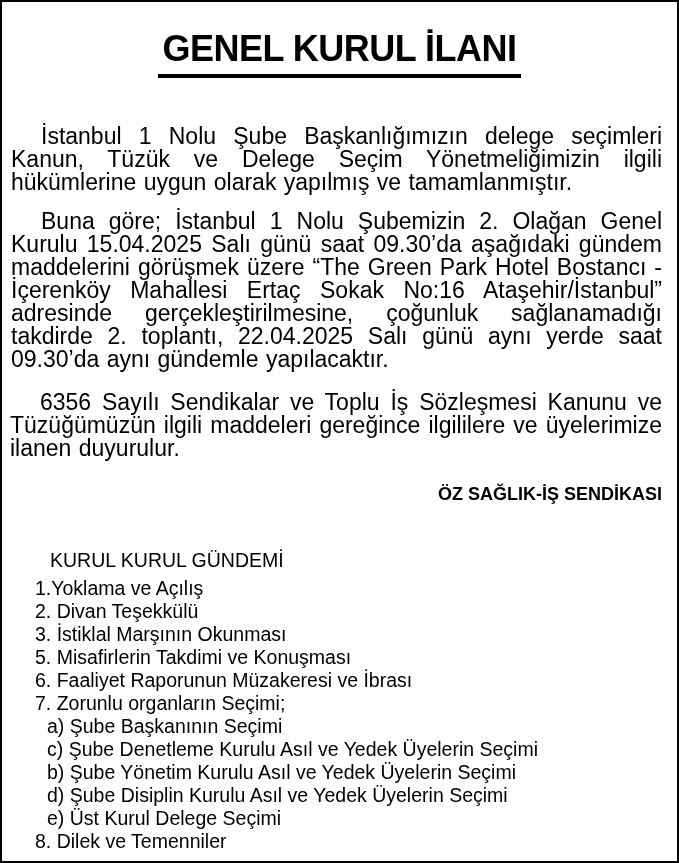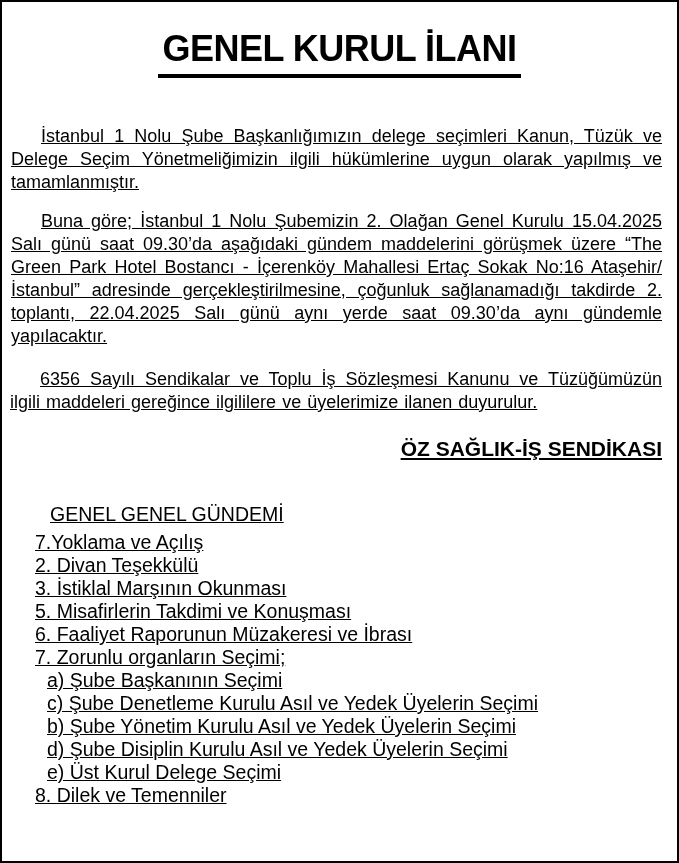--- a/index.html
+++ b/index.html
@@ -11,53 +11,52 @@
     position: relative;
     width: 679px;
     height: 863px;
     box-sizing: border-box;
     border: 2px solid #000000;
     background: #ffffff;
     color: #000000;
     font-family: "Liberation Sans", sans-serif;
     overflow: hidden;
     padding-top: 24px;
-    text-decoration: underline;
   }
   .title-wrap {
     text-align: center;
     line-height: 0;
   }
   .doc-title {
     display: inline-block;
     margin: 0;
     font-size: 36px;
     font-weight: bold;
     letter-spacing: -0.5px;
     line-height: 46px;
     border-bottom: 4px solid #000000;
     padding: 0 4px 2px 4px;
   }
   .body-par {
     margin: 0;
     padding: 0 15px 0 9px;
-    font-size: 18px;
+    font-size: 23px;
     line-height: 23px;
     text-align: justify;
     text-align-last: left;
     text-indent: 30px;
     word-spacing: 1px;
   }
   .par-1 { margin-top: 47px; }
   .par-2 { margin-top: 16px; }
   .par-3 { margin-top: 20px; padding-left: 8px; }
   .signature {
     margin-top: 22px;
     padding-right: 15px;
-    font-size: 21px;
+    font-size: 18px;
     line-height: 25px;
     font-weight: bold;
     text-align: right;
   }
   .agenda-heading {
     margin: 42px 0 5px 48px;
     font-size: 19.5px;
     line-height: 23px;
   }
   .agenda-list {
@@ -78,25 +77,25 @@
   </div>
 
   <p class="body-par par-1">İstanbul 1 Nolu Şube Başkanlığımızın delege seçimleri Kanun, Tüzük ve Delege Seçim Yönetmeliğimizin ilgili hükümlerine uygun olarak yapılmış ve tamamlanmıştır.</p>
 
   <p class="body-par par-2">Buna göre; İstanbul 1 Nolu Şubemizin 2. Olağan Genel Kurulu 15.04.2025 Salı günü saat 09.30’da aşağıdaki gündem maddelerini görüşmek üzere “The Green Park Hotel Bostancı - İçerenköy Mahallesi Ertaç Sokak No:16 Ataşehir/İstanbul” adresinde gerçekleştirilmesine, çoğunluk sağlanamadığı takdirde 2. toplantı, 22.04.2025 Salı günü aynı yerde saat 09.30’da aynı gündemle yapılacaktır.</p>
 
   <p class="body-par par-3">6356 Sayılı Sendikalar ve Toplu İş Sözleşmesi Kanunu ve Tüzüğümüzün ilgili maddeleri gereğince ilgililere ve üyelerimize ilanen duyurulur.</p>
 
   <div class="signature">ÖZ SAĞLIK-İŞ SENDİKASI</div>
 
-  <div class="agenda-heading">GENEL GENEL GÜNDEMİ</div>
+  <div class="agenda-heading">KURUL KURUL GÜNDEMİ</div>
 
   <div class="agenda-list">
 
-      <div class="agenda-item">7.Yoklama ve Açılış</div>
+      <div class="agenda-item">1.Yoklama ve Açılış</div>
 
       <div class="agenda-item">2. Divan Teşekkülü</div>
 
       <div class="agenda-item">3. İstiklal Marşının Okunması</div>
 
 
       <div class="agenda-item">5. Misafirlerin Takdimi ve Konuşması</div>
 
       <div class="agenda-item">6. Faaliyet Raporunun Müzakeresi ve İbrası</div>
 

